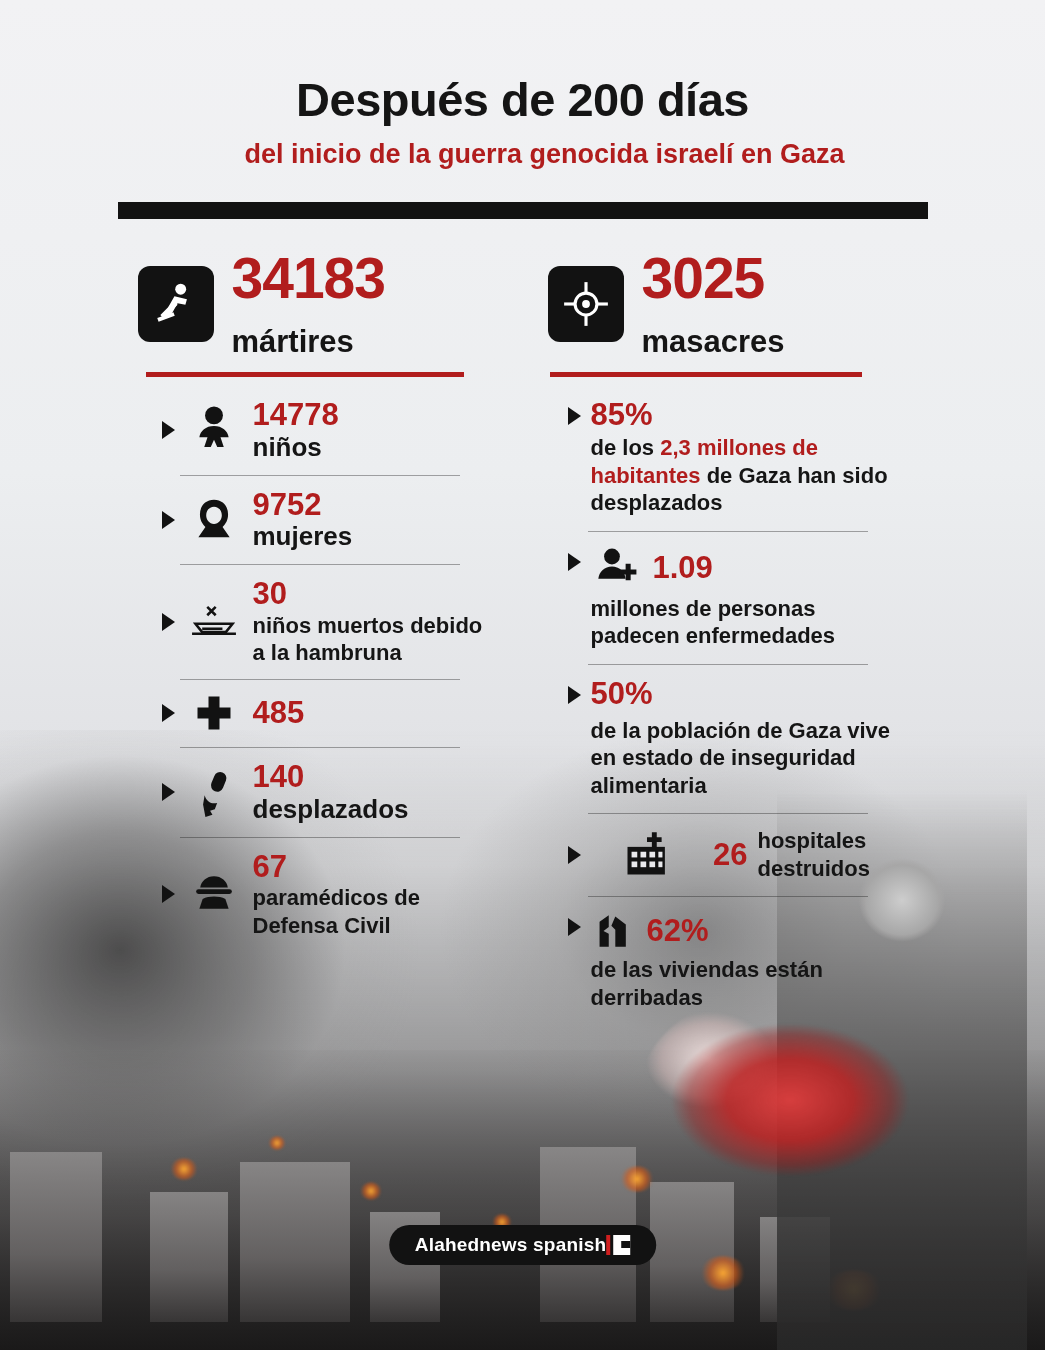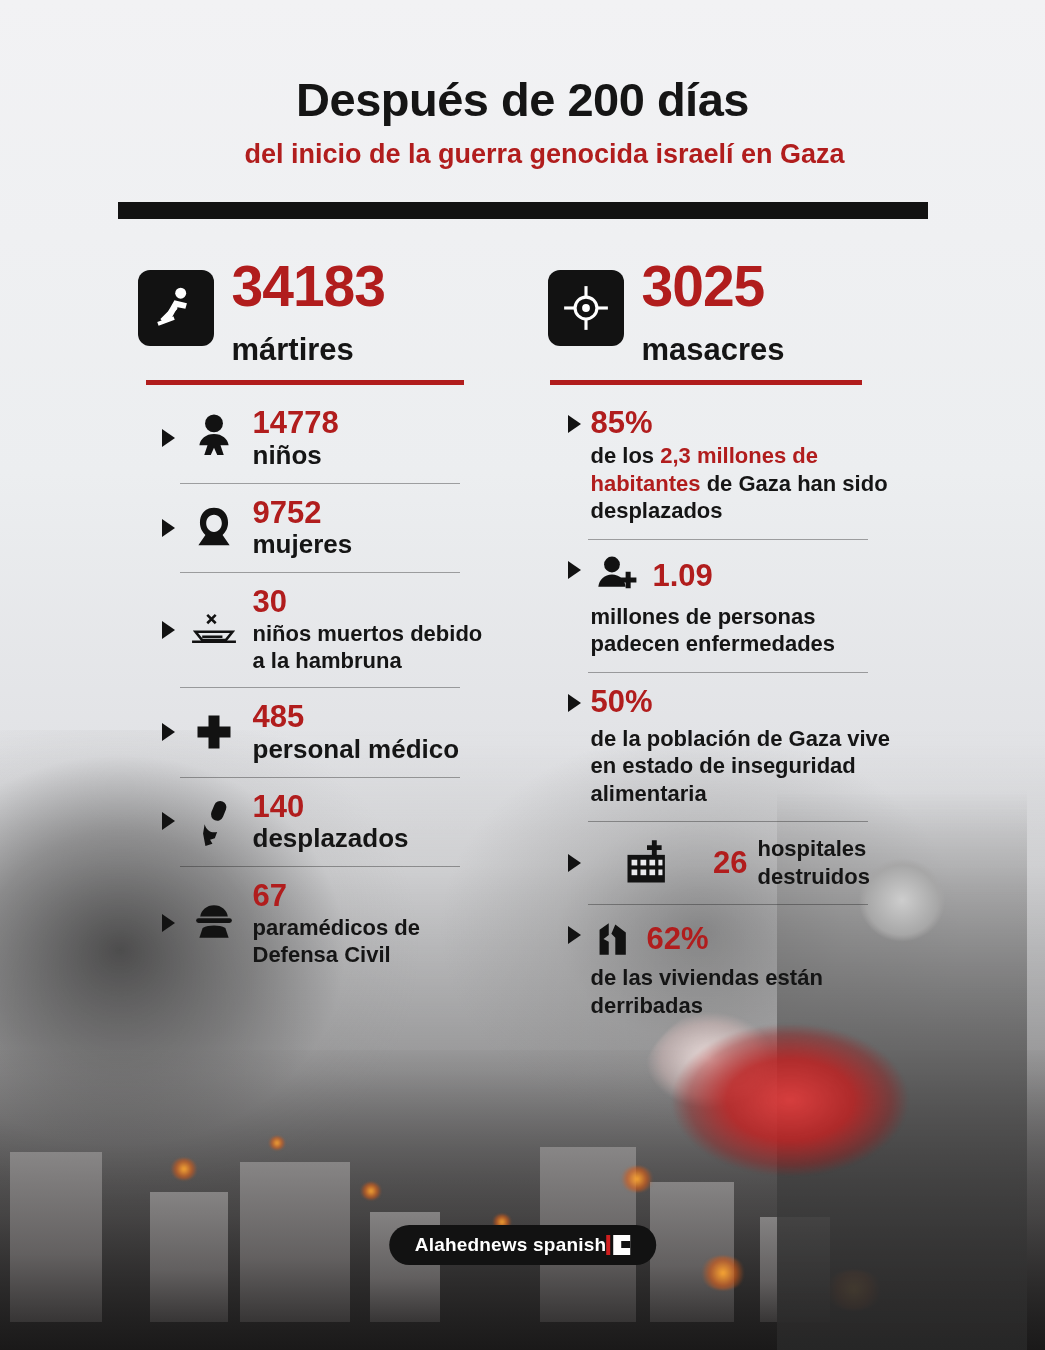--- a/index.html
+++ b/index.html
@@ -139,21 +139,20 @@
     flex: none;
   }
   .head-icon svg { width: 50px; height: 50px; fill: #fff; }
   .head-text { padding-top: 2px; }
   .head-number {
     font-size: 57px;
     font-weight: bold;
     color: #b11d1d;
     line-height: 0.96;
     letter-spacing: -1px;
-    margin-top: 8px;
   }
   .head-label {
     font-size: 31px;
     font-weight: bold;
     color: #151515;
     line-height: 1.05;
     margin-top: 20px;
   }
   .head-rule {
     height: 5px;
@@ -369,21 +368,20 @@
 
           <div class="row">
             <span class="arrow"></span>
             <span class="row-icon">
               <svg viewBox="0 0 64 64" width="44" height="44">
                   <path d="M24 8h16v16h16v16H40v16H24V40H8V24h16z"></path>
                 </svg>
             </span>
             <span class="row-text">
               <span class="num">485</span>
-              <span class="lbl">personal médico</span>
             </span>
           </div>
 
           <div class="row">
             <span class="arrow"></span>
             <span class="row-icon">
               <svg viewBox="0 0 64 64" width="50" height="50">
                   <rect x="30" y="6" width="16" height="26" rx="8" transform="rotate(22 38 19)"></rect>
                   <path d="M20 36c2 8 9 12 16 10l-3 8-6 2 3 5-9 3-3-16z"></path>
                 </svg>

